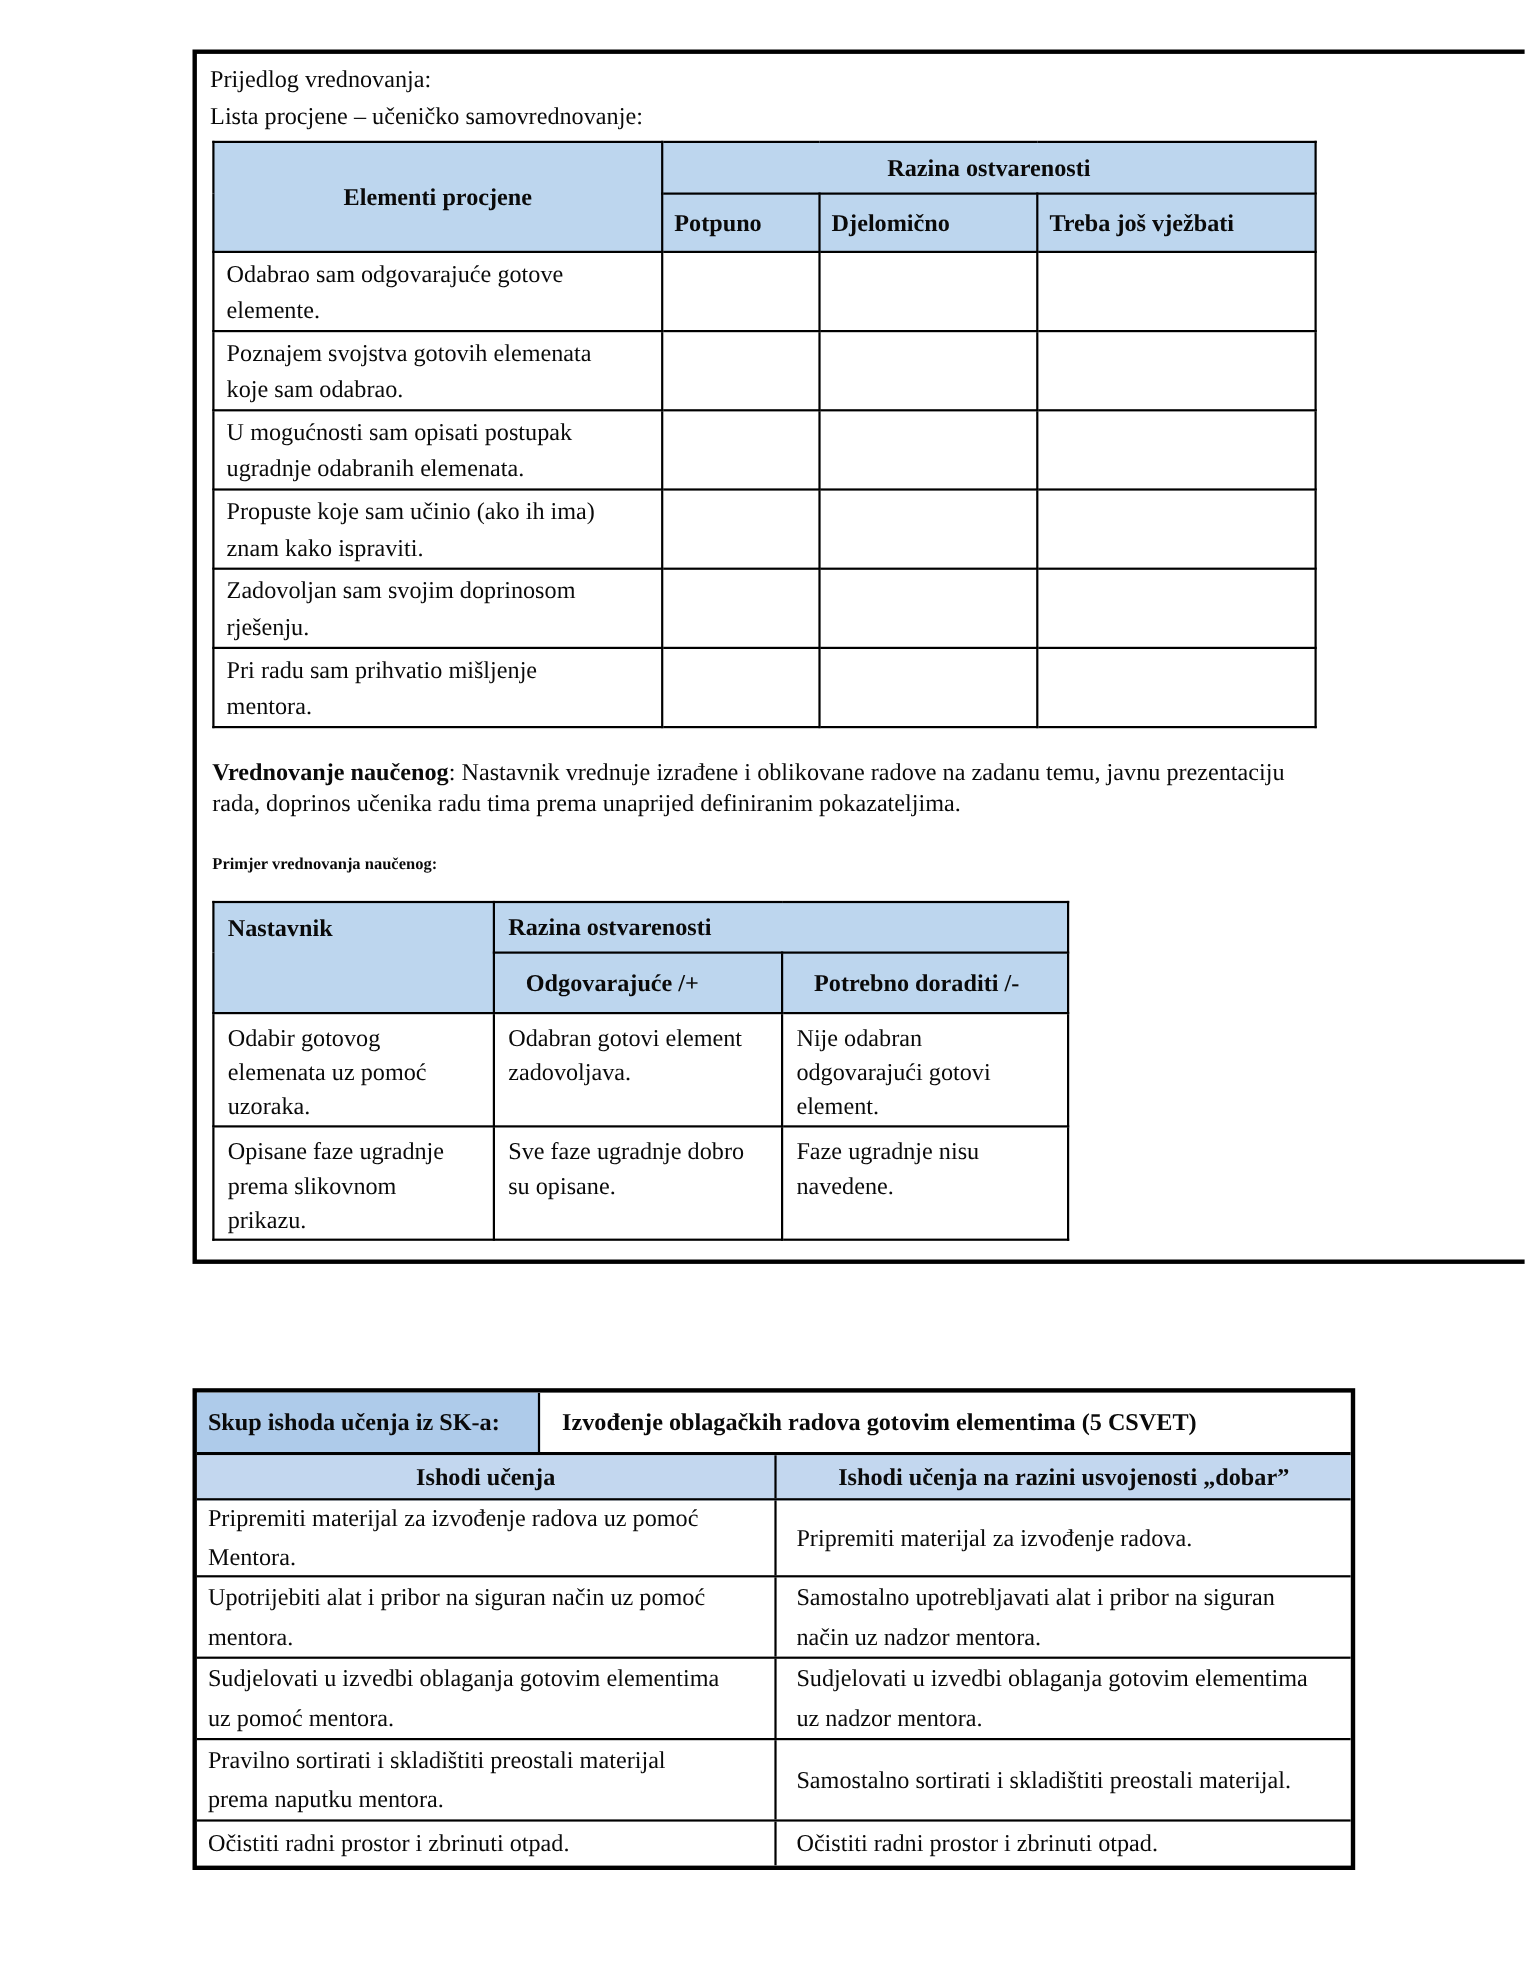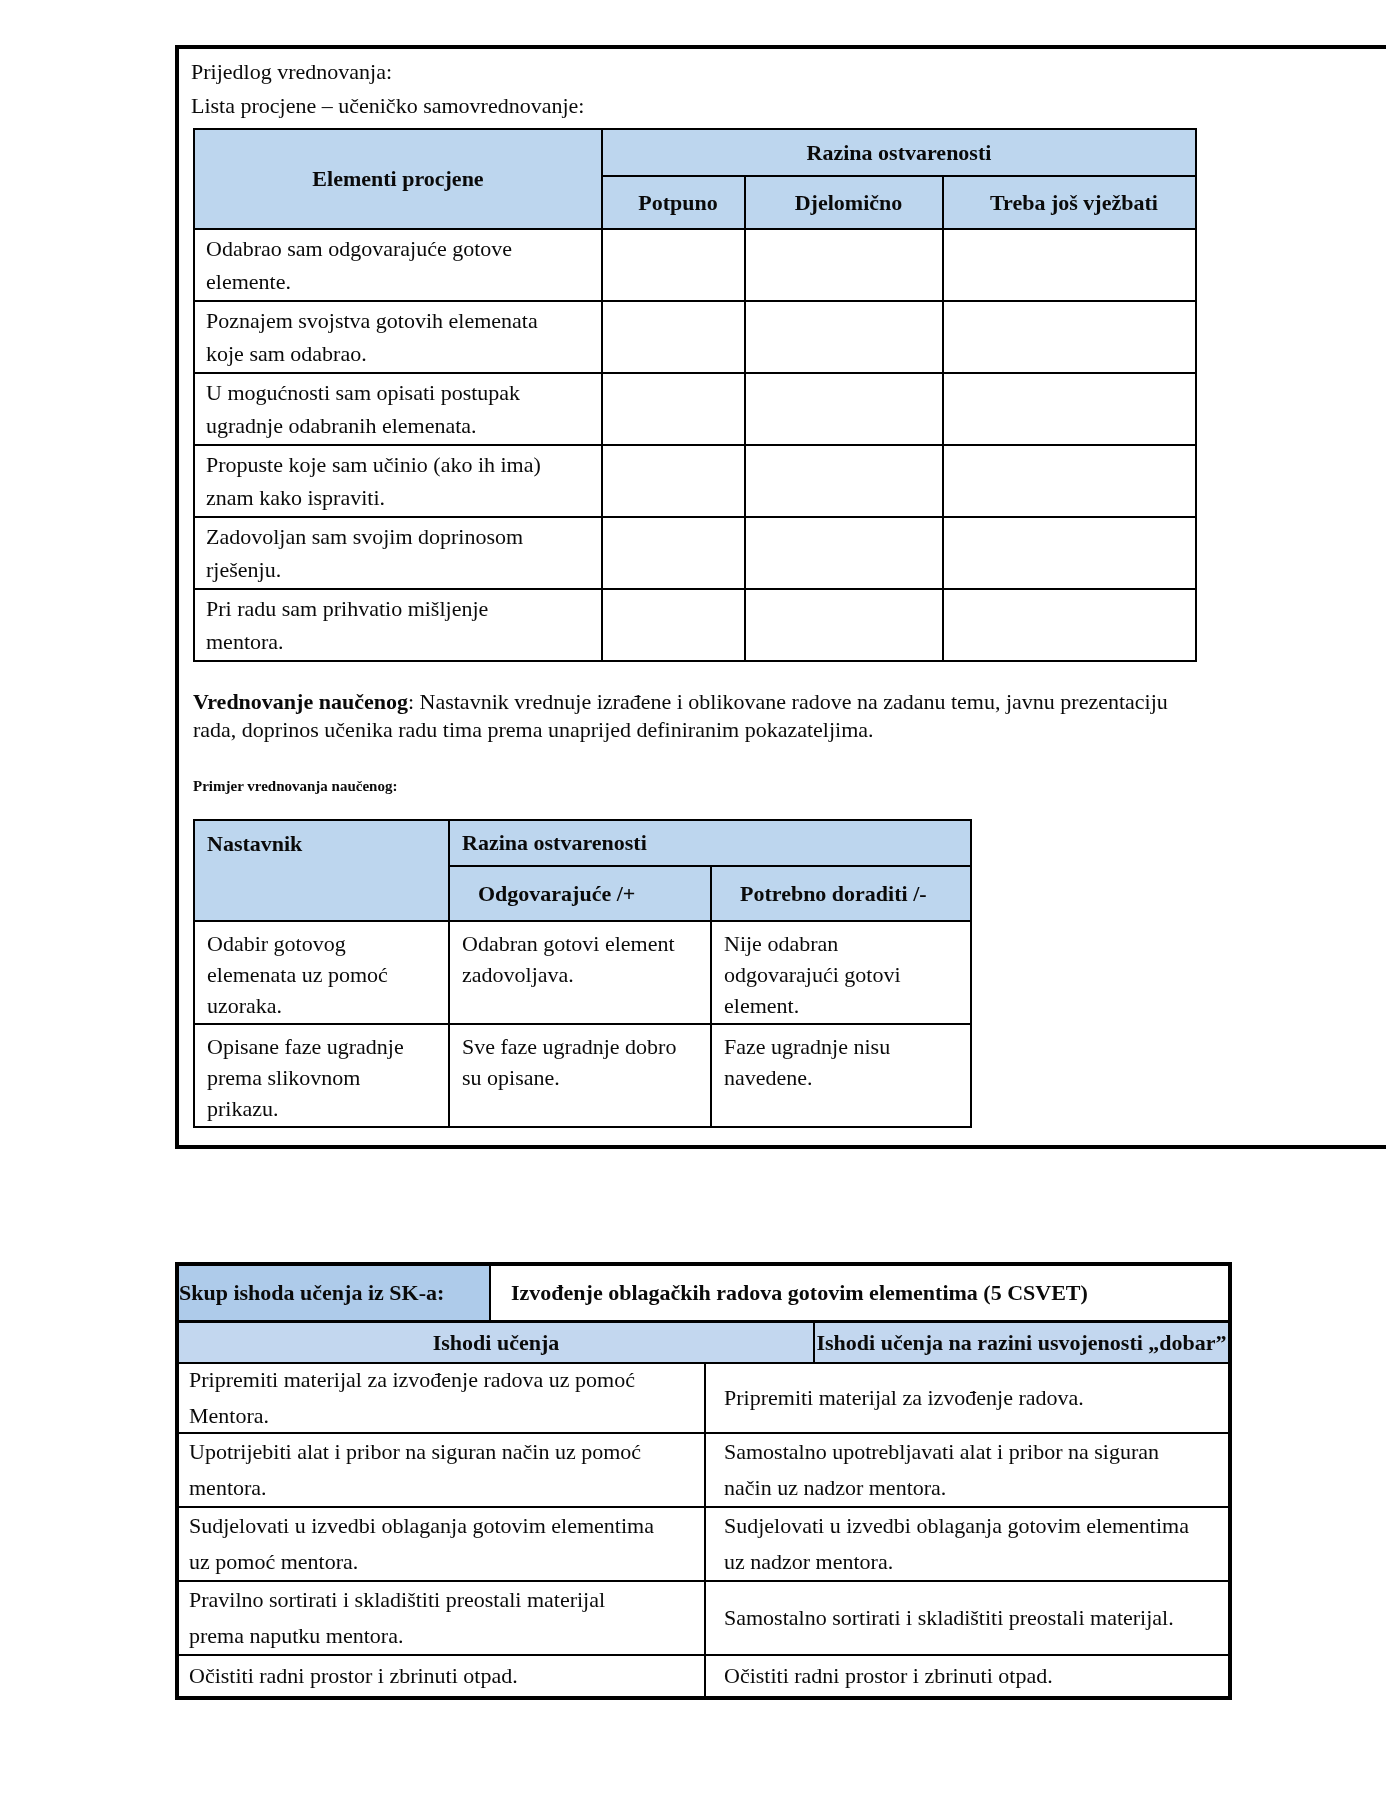--- a/index.html
+++ b/index.html
@@ -20,47 +20,47 @@
   
   .box1 { left: 175px; top: 45px; width: 1239px; height: 1104px; padding: 6px 12px; }
   .intro-line { margin: 0; font-size: 22px; line-height: 34px; }
   table { border-collapse: collapse; table-layout: fixed; }
   th, td { border: 2px solid #000; box-sizing: border-box; font-size: 22px; }
   th { font-weight: bold; }
   .t1 { width: 1002px; margin-top: 5px; margin-left: 2px; }
   .t1 .hdr { background: #BDD6EE; }
   .t1 .col1-h { text-align: center; vertical-align: middle; }
   .t1 .group-h { text-align: center; vertical-align: middle; height: 47px; }
-  .t1 .lvl-h { text-align: center; vertical-align: middle; padding-left: 10px; height: 53px; }
+  .t1 .lvl-h { text-align: left; vertical-align: middle; padding-left: 10px; height: 53px; }
   .t1 tbody tr { height: 70px; margin-left: 39px; }
   .t1 .stmt { vertical-align: top; padding: 2px 37px 2px 11px; line-height: 33px; }
   .para { margin: 26px 0 0 2px; max-width: 985px; font-size: 22px; line-height: 28px; }
   .example-heading { margin: 34px 0 0 2px; font-size: 15px; font-weight: bold; }
   .t2 { width: 777px; margin-top: 24px; margin-left: 2px; }
   .t2 .hdr { background: #BDD6EE; }
   .t2 .col1-h { text-align: left; vertical-align: top; padding: 10px 0 0 12px; }
   .t2 .group-h { text-align: left; padding-left: 12px; vertical-align: middle; height: 46px; }
   .t2 .lvl-h { text-align: left; padding-left: 28px; vertical-align: middle; height: 55px; }
   .t2 .r1 { height: 100px; }
   .t2 .r2 { height: 96px; }
   .t2 td { vertical-align: top; padding: 6px 18px 2px 12px; line-height: 31px; }
   
   .box2 { left: 175px; top: 1262px; width: 1057px; height: 438px; display: flex; flex-direction: column; }
   .row { display: flex; border-bottom: 2px solid #000; }
   .row:last-child { border-bottom: none; }
   .cell { display: flex; align-items: center; box-sizing: border-box; font-size: 22px; }
   .row-title { height: 56px; border-bottom: 3px solid #000; }
   .row-title .label {
     width: 312px; background: #AECBEA; border-right: 2px solid #000;
-    font-weight: bold; 
+    font-weight: bold; padding-left: 10px;
   }
   .row-title .value { flex: 1; font-weight: bold; padding-left: 20px; }
   .row-head { height: 40px; background: #C3D7EF; }
   .row-head .cell { font-weight: bold; justify-content: center; text-align: center; }
-  .row-head .h-left { width: 636px; border-right: 2px solid #000; }
+  .row-head .h-left { width: 527px; border-right: 2px solid #000; }
   .row-head .h-right { flex: 1; }
   .row-body .oc { width: 527px; border-right: 2px solid #000; padding: 2px 45px 2px 10px; line-height: 36px; }
   .row-body .gd { flex: 1; padding: 2px 30px 2px 18px; line-height: 36px; }
   .rb0 { height: 68px; }
   .rb1, .rb2, .rb3 { height: 72px; }
   .rb4 { flex: 1; }
 </style>
 </head>
 <body>
 

